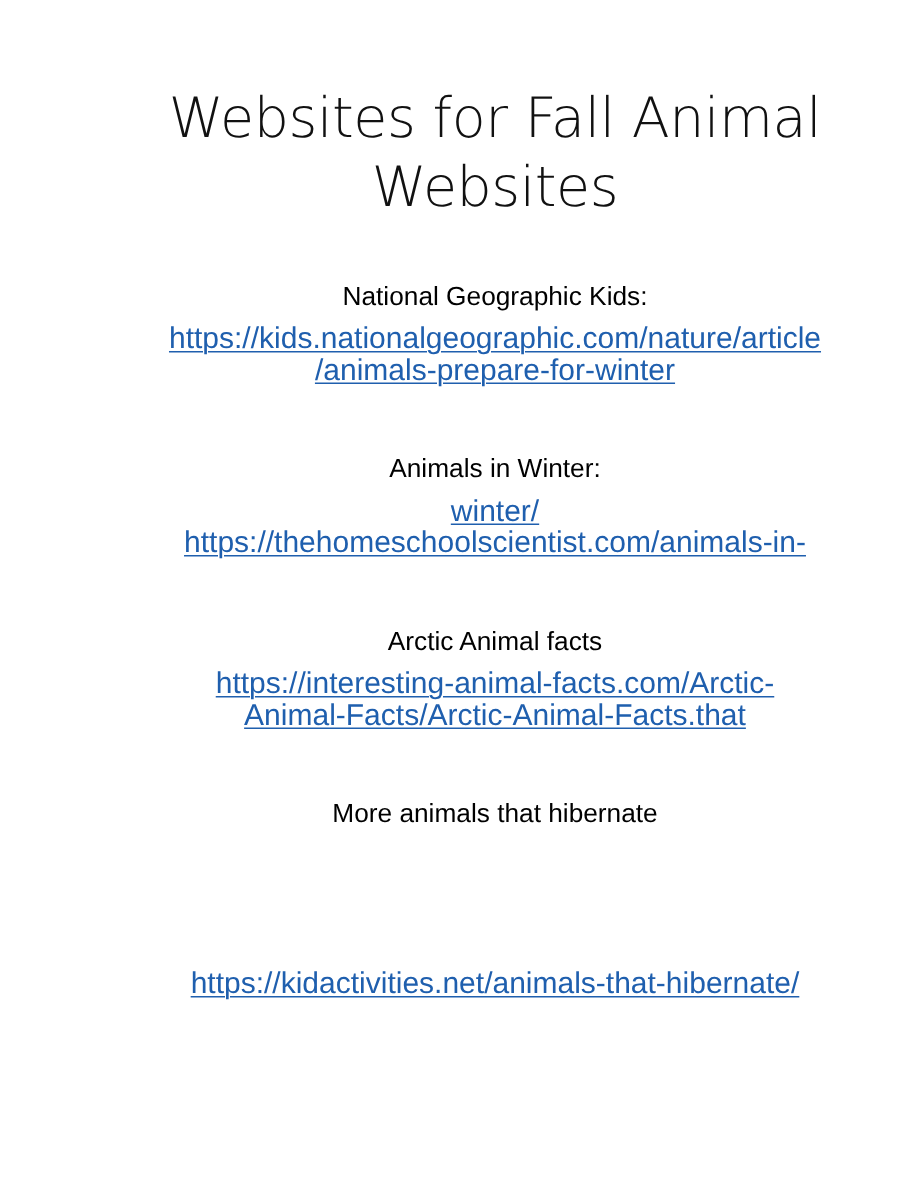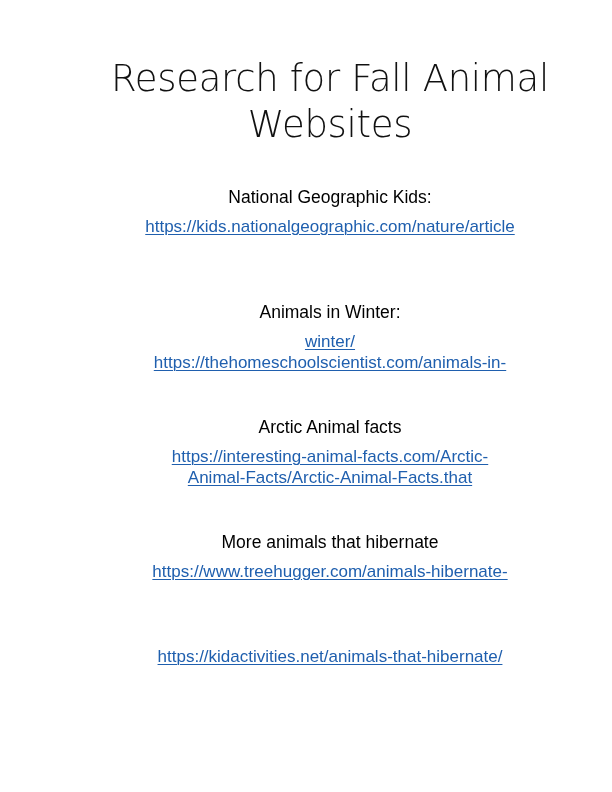--- a/index.html
+++ b/index.html
@@ -9,37 +9,38 @@
       position: absolute; left: 60px; width: 540px; top: 56px;
       text-align: center;
       font-family: "DejaVu Sans", sans-serif;
       font-weight: 300;
       font-size: 37px; line-height: 46px; color: #111;
       letter-spacing: -0.3px;
     }
     .section { position: absolute; left: 40px; width: 580px; text-align: center;
       font-family: "Liberation Sans", sans-serif; }
     .label { font-size: 17.5px; line-height: 22px; color: #000; }
-    .link { display: inline-block; font-size: 17px; line-height: 21px; color: #1f5fae;
+    .link { display: inline-block; font-size: 20px; line-height: 21px; color: #1f5fae;
       text-decoration: underline; text-decoration-thickness: 1px; text-underline-offset: 2px; }
     .lines span { display: block; }
   </style>
 </head>
 <body>
 
 <div class="page">
   <div class="title">
-    <div>Research for Fall Animal</div>
+    <div>Websites for Fall Animal</div>
     <div>Websites</div>
   </div>
 
   <div class="section" style="top:186px;">
     <div class="label">National Geographic Kids:</div>
     <a class="link lines" style="margin-top:8px;">
       <span>https://kids.nationalgeographic.com/nature/article</span>
+      <span>/animals-prepare-for-winter</span>
     </a>
   </div>
 
   <div class="section" style="top:301px;">
     <div class="label">Animals in Winter:</div>
     <a class="link lines" style="margin-top:8px;">
       <span>winter/</span>
       <span>https://thehomeschoolscientist.com/animals-in-</span>
     </a>
   </div>
@@ -48,21 +49,20 @@
     <div class="label">Arctic Animal facts</div>
     <a class="link lines" style="margin-top:8px;text-align:center;">
       <span>https://interesting-animal-facts.com/Arctic-</span>
       <span>Animal-Facts/Arctic-Animal-Facts.that</span>
     </a>
   </div>
 
   <div class="section" style="top:531px;">
     <div class="label">More animals that hibernate</div>
     <a class="link lines" style="margin-top:8px;">
-      <span>https://www.treehugger.com/animals-hibernate-</span>
     </a>
   </div>
 
   <div class="section" style="top:646px;">
     <a class="link lines">
       <span>https://kidactivities.net/animals-that-hibernate/</span>
     </a>
   </div>
 </div>
 

